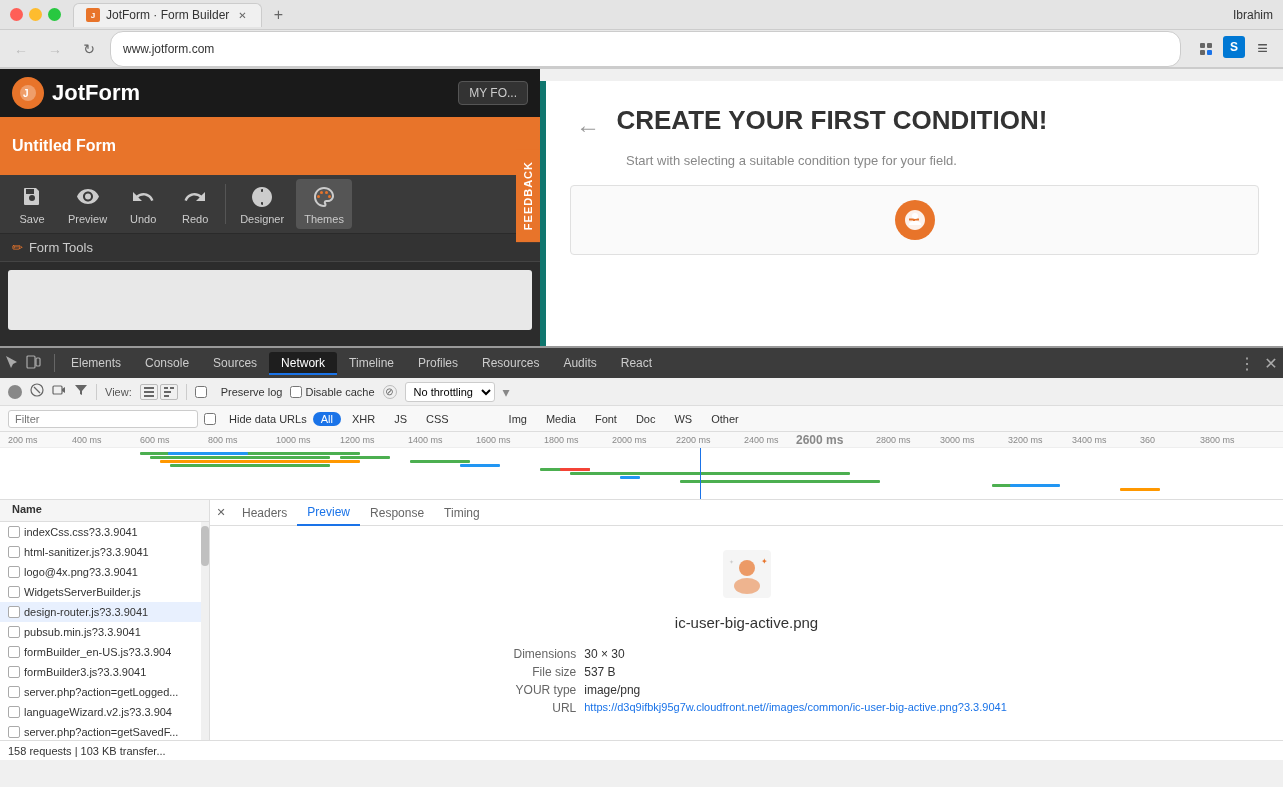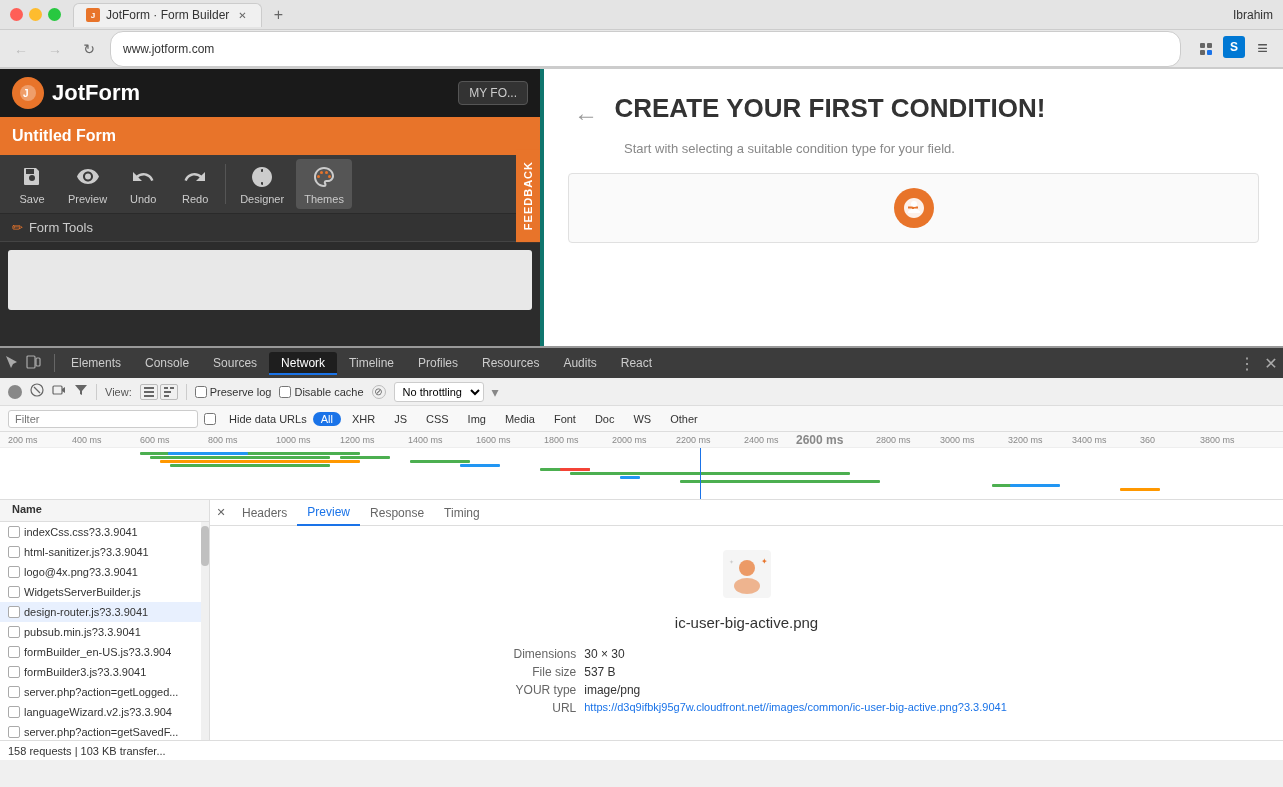--- a/index.html
+++ b/index.html
@@ -26,21 +26,21 @@
     .user-name { font-size: 12px; color: #333; margin-left: 4px; font-weight: 500; }
 
     
     .main-content { display: flex; height: calc(787px - 96px); position: relative; }
     .jotform-header { background: #1a1a1a; padding: 8px 12px; display: flex; align-items: center; justify-content: space-between; }
     .jotform-logo { display: flex; align-items: center; gap: 8px; }
     .jotform-logo-icon { width: 32px; height: 32px; background: #e8742a; border-radius: 50%; display: flex; align-items: center; justify-content: center; }
     .jotform-logo-icon svg { width: 20px; height: 20px; }
     .jotform-logo-text { color: white; font-size: 22px; font-weight: 700; }
     .my-forms-btn { background: #333; color: #ccc; padding: 4px 10px; border-radius: 4px; font-size: 12px; border: 1px solid #555; cursor: pointer; }
-    .form-title-bar { background: #e8742a; padding: 10px 12px; color: white; font-size: 16px; font-weight: 600; }
+    .form-title-bar { background: #e8742a; padding: 20px 12px; color: white; font-size: 16px; font-weight: 600; }
     .toolbar { display: flex; align-items: center; padding: 4px 8px; background: #3a3a3a; border-bottom: 1px solid #2a2a2a; gap: 4px; }
     .tool-item { display: flex; flex-direction: column; align-items: center; padding: 4px 8px; cursor: pointer; border-radius: 4px; color: #ccc; font-size: 11px; gap: 2px; min-width: 48px; }
     .tool-icon { width: 28px; height: 28px; display: flex; align-items: center; justify-content: center; }
     .tool-divider { width: 1px; height: 40px; background: #555; margin: 0 2px; }
     .themes-highlight { background: #555; border-radius: 4px; }
 
     
     .feedback-btn { position: absolute; right: 0; top: 80px; background: #e8742a; color: white; font-size: 11px; font-weight: 600; writing-mode: vertical-rl; transform: rotate(180deg); padding: 12px 6px; cursor: pointer; letter-spacing: 1px; z-index: 10; }
     .back-btn { color: #999; font-size: 24px; cursor: pointer; display: inline-block; margin-right: 12px; vertical-align: middle; }
     .devtools-tab { padding: 4px 12px; font-size: 12px; color: #ccc; cursor: pointer; border-radius: 3px 3px 0 0; }
@@ -178,21 +178,21 @@
         <span>Form Tools</span>
       </span>
     </div>
 
     <div style="background: #e8e8e8; margin: 8px; height: 60px; border-radius: 3px; display: flex; align-items: center; justify-content: center;">
     </div>
 
     <div class="feedback-btn">FEEDBACK</div>
   </div>
 
-  <div style="position: absolute; top: 0; left: 540px; right: 0; height: 312px; background: white; overflow: hidden; border-left: 4px solid #0f766e;">
+  <div style="position: absolute; top: 12px; left: 540px; right: 0; height: 312px; background: white; overflow: hidden; border-left: 6px solid #0f766e;">
     <div style="padding: 24px 30px 12px;">
       <span class="back-btn">←</span>
       <span style="font-size: 26px; font-weight: 700; color: #333;">CREATE YOUR FIRST CONDITION!</span>
     </div>
     <div style="padding: 0 30px 16px; padding-left: 80px;">
       <span style="color: #888; font-size: 13px;">Start with selecting a suitable condition type for your field.</span>
     </div>
 
     <div style="margin: 0 24px; background: #fafafa; border: 1px solid #e0e0e0; border-radius: 4px; height: 70px; display: flex; align-items: center; justify-content: flex-start; padding: 12px;">
 
@@ -275,21 +275,21 @@
         <div style="width: 18px; height: 16px; border: 1px solid #bbb; border-radius: 2px; cursor: pointer; display: flex; align-items: center; justify-content: center;">
           <svg width="10" height="10" viewBox="0 0 10 10" fill="#666">
             <rect y="0" width="4" height="2"></rect>
               <rect x="6" y="0" width="4" height="2"></rect>
             <rect y="4" width="7" height="2"></rect>
               <rect y="8" width="5" height="2"></rect>
           </svg>
         </div>
       </div>
       <div style="width: 1px; height: 16px; background: #ccc;"></div>
-      <label style="display: flex; align-items: flex-end; gap: 3px; font-size: 11px; color: #333; cursor: pointer;">
+      <label style="display: flex; align-items: flex-end; gap: 14px; font-size: 11px; color: #333; cursor: pointer;">
         <input type="checkbox" style="width: 12px; height: 12px;">
         <span>Preserve log</span>
       </label>
       <label style="display: flex; align-items: center; gap: 3px; font-size: 11px; color: #333; cursor: pointer;">
         <input type="checkbox" style="width: 12px; height: 12px;">
         <span>Disable cache</span>
       </label>
       <div style="width: 14px; height: 14px; border-radius: 50%; border: 1px solid #bbb; display: flex; align-items: center; justify-content: center; cursor: pointer; font-size: 10px; color: #666;">⊘</div>
       <select style="height: 20px; border: 1px solid #ccc; border-radius: 3px; font-size: 11px; padding: 0 4px; background: white;">
         <option>No throttling</option>
@@ -301,21 +301,21 @@
       <input type="text" style="flex: 0 0 190px; height: 18px; border: 1px solid rgb(204, 204, 204); border-radius: 3px; padding: 0px 6px; font-size: 11px;" placeholder="Filter">
       <label style="display: flex; align-items: center; gap: 13px; font-size: 11px; color: #333; cursor: pointer; white-space: nowrap;">
         <input type="checkbox" style="width: 12px; height: 12px;">
         <span>Hide data URLs</span>
       </label>
       <div style="display: flex; gap: 3px;">
         <button style="padding: 1px 8px; font-size: 11px; border: none; background: #1a73e8; color: white; cursor: pointer; border-radius: 10px;">All</button>
         <button style="padding: 1px 8px; font-size: 11px; border: none; background: none; color: #333; cursor: pointer; border-radius: 2px;">XHR</button>
         <button style="padding: 1px 8px; font-size: 11px; border: none; background: none; color: #333; cursor: pointer; border-radius: 2px;">JS</button>
         <button style="padding: 1px 8px; font-size: 11px; border: none; background: none; color: #333; cursor: pointer; border-radius: 2px;">CSS</button>
-        <button style="padding: 1px 8px; font-size: 11px; border: none; background: none; color: #333; cursor: pointer; border-radius: 2px;">Img</button>
+        <button style="padding: 1px 8px; font-size: 11px; border: none; background: none; color: #333; cursor: pointer; border-radius: 2px; margin-left: 41px;">Img</button>
         <button style="padding: 1px 8px; font-size: 11px; border: none; background: none; color: #333; cursor: pointer; border-radius: 2px;">Media</button>
         <button style="padding: 1px 8px; font-size: 11px; border: none; background: none; color: #333; cursor: pointer; border-radius: 2px;">Font</button>
         <button style="padding: 1px 8px; font-size: 11px; border: none; background: none; color: #333; cursor: pointer; border-radius: 2px;">Doc</button>
         <button style="padding: 1px 8px; font-size: 11px; border: none; background: none; color: #333; cursor: pointer; border-radius: 2px;">WS</button>
         <button style="padding: 1px 8px; font-size: 11px; border: none; background: none; color: #333; cursor: pointer; border-radius: 2px;">Other</button>
       </div>
     </div>
 
     <div style="height: 68px; background: white; border-bottom: 1px solid #ddd; position: relative; overflow: hidden;">
 

